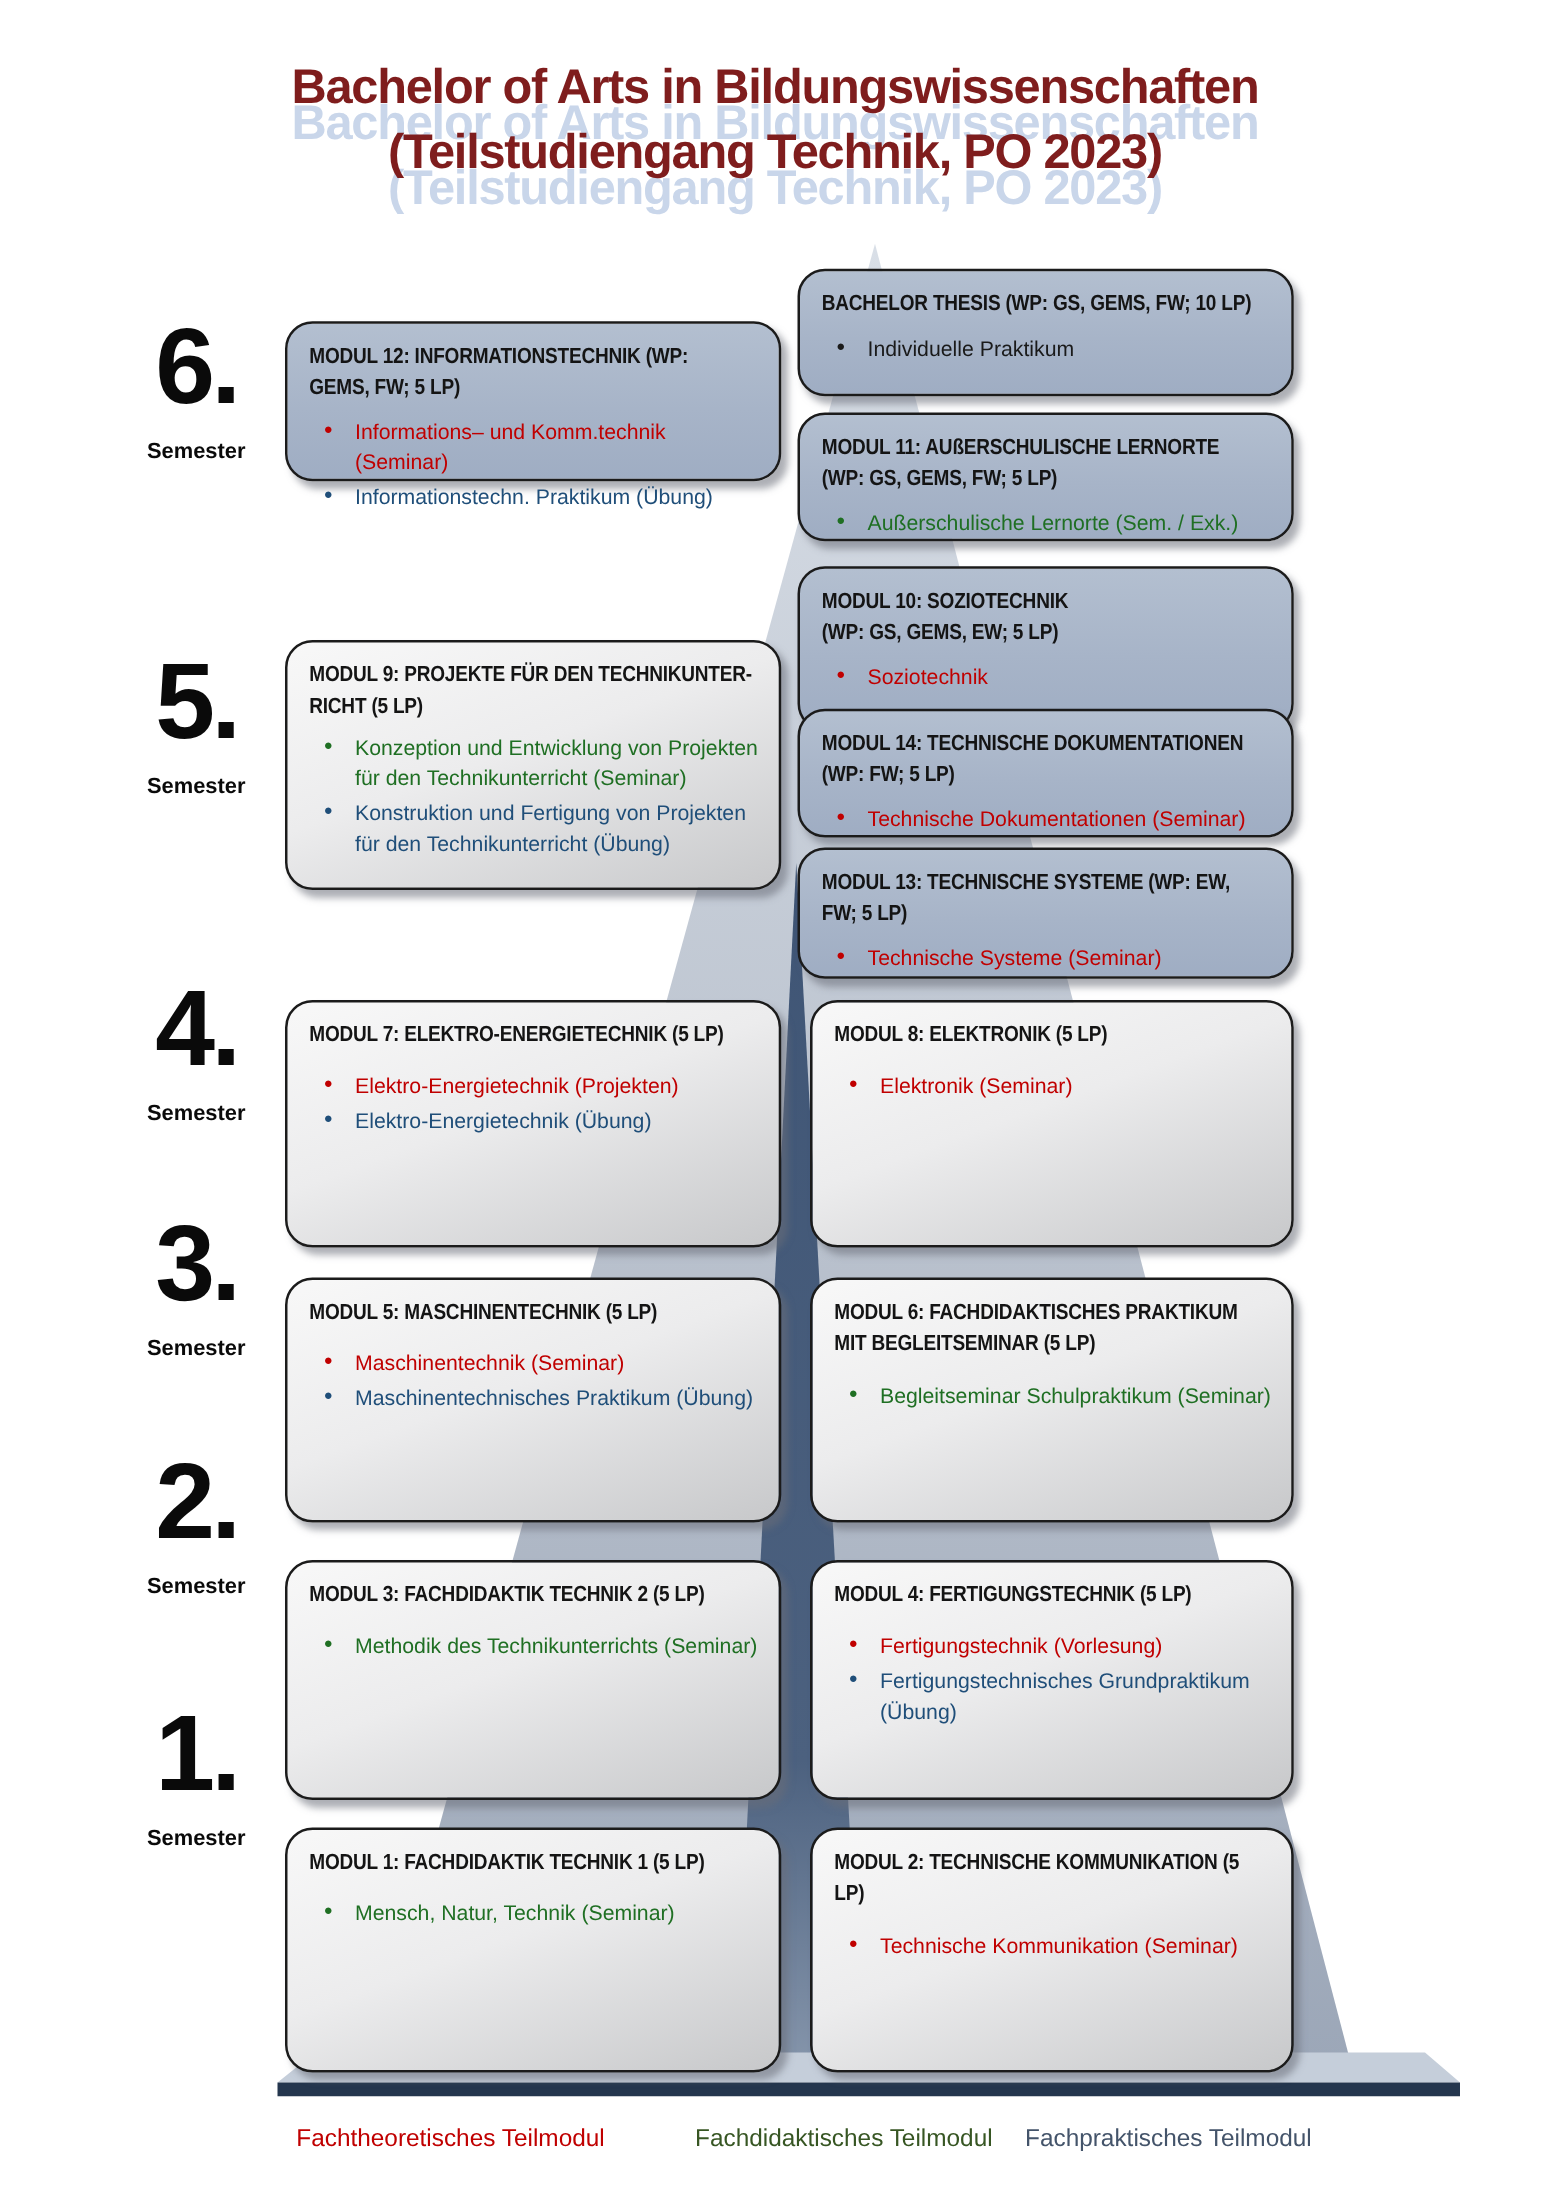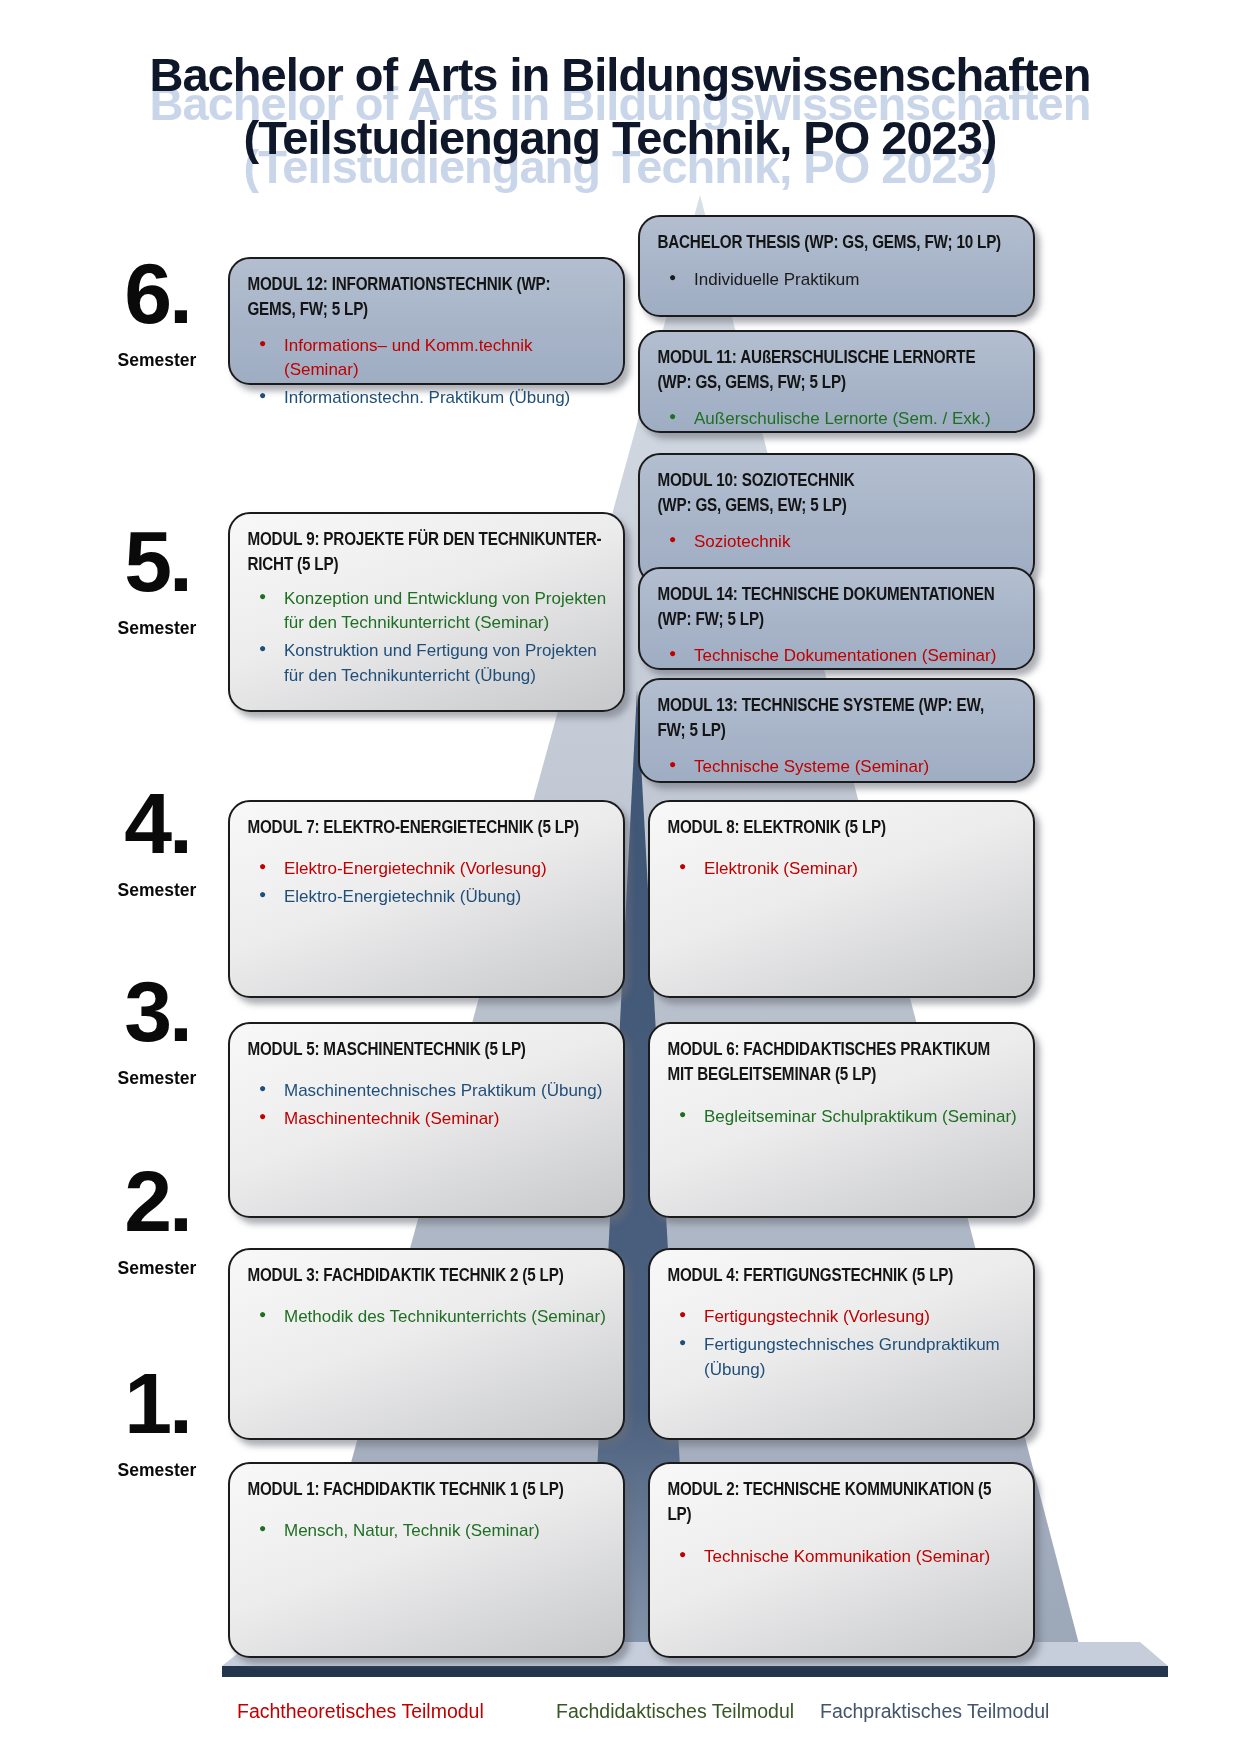--- a/index.html
+++ b/index.html
@@ -9,22 +9,22 @@
     background:#ffffff;
     font-family:"Liberation Sans", sans-serif;
     overflow:hidden;
   }
   
   #pyramid{position:absolute;left:0;top:0;z-index:0;}
   
   .page-title{
     position:absolute;top:44px;left:0;width:100%;
     text-align:center;z-index:2;
-    font-weight:bold;font-size:47px;line-height:1.33;letter-spacing:-1px;
-    color:#0f172a;
+    font-weight:bold;font-size:39px;line-height:1.33;letter-spacing:-1px;
+    color:#7f1d1d;
   }
   .page-title .tline{display:block;text-shadow:0 29px 0 #c9d6ea;}
   
   .semester{position:absolute;left:92px;width:130px;text-align:center;z-index:2;color:#0a0a0a;}
   .semester .num{font-size:86px;font-weight:bold;line-height:1;letter-spacing:-3px;}
   .semester .sem{font-size:17.5px;font-weight:bold;margin-top:14px;}
   #sem-6{top:250px}#sem-5{top:518px}#sem-4{top:780px}
   #sem-3{top:968px}#sem-2{top:1158px}#sem-1{top:1360px}
   
   .box{
@@ -166,35 +166,35 @@
 <div class="box blue" id="box-m13">
   <h3>MODUL 13: TECHNISCHE SYSTEME (WP: EW,
 FW; 5 LP)</h3>
   <ul>
       <li style="color: rgb(192, 0, 0);">Technische Systeme (Seminar)</li>
     </ul>
 </div>
 <div class="box gray" id="box-m7">
   <h3>MODUL 7: ELEKTRO-ENERGIETECHNIK (5 LP)</h3>
   <ul>
-      <li style="color: rgb(192, 0, 0);">Elektro-Energietechnik (Vorlesung)</li>
+      <li style="color: rgb(192, 0, 0);">Elektro-Energietechnik (Projekten)</li>
       <li style="color: rgb(31, 78, 121);">Elektro-Energietechnik (Übung)</li>
     </ul>
 </div>
 <div class="box gray" id="box-m8">
   <h3>MODUL 8: ELEKTRONIK (5 LP)</h3>
   <ul>
       <li style="color: rgb(192, 0, 0);">Elektronik (Seminar)</li>
     </ul>
 </div>
 <div class="box gray" id="box-m5">
   <h3>MODUL 5: MASCHINENTECHNIK (5 LP)</h3>
   <ul>
+      <li style="color: rgb(192, 0, 0);">Maschinentechnik (Seminar)</li>
       <li style="color: rgb(31, 78, 121);">Maschinentechnisches Praktikum (Übung)</li>
-      <li style="color: rgb(192, 0, 0);">Maschinentechnik (Seminar)</li>
     </ul>
 </div>
 <div class="box gray" id="box-m6">
   <h3>MODUL 6: FACHDIDAKTISCHES PRAKTIKUM
 MIT BEGLEITSEMINAR (5 LP)</h3>
   <ul>
       <li style="color: rgb(31, 111, 35);">Begleitseminar Schulpraktikum (Seminar)</li>
     </ul>
 </div>
 <div class="box gray" id="box-m3">

